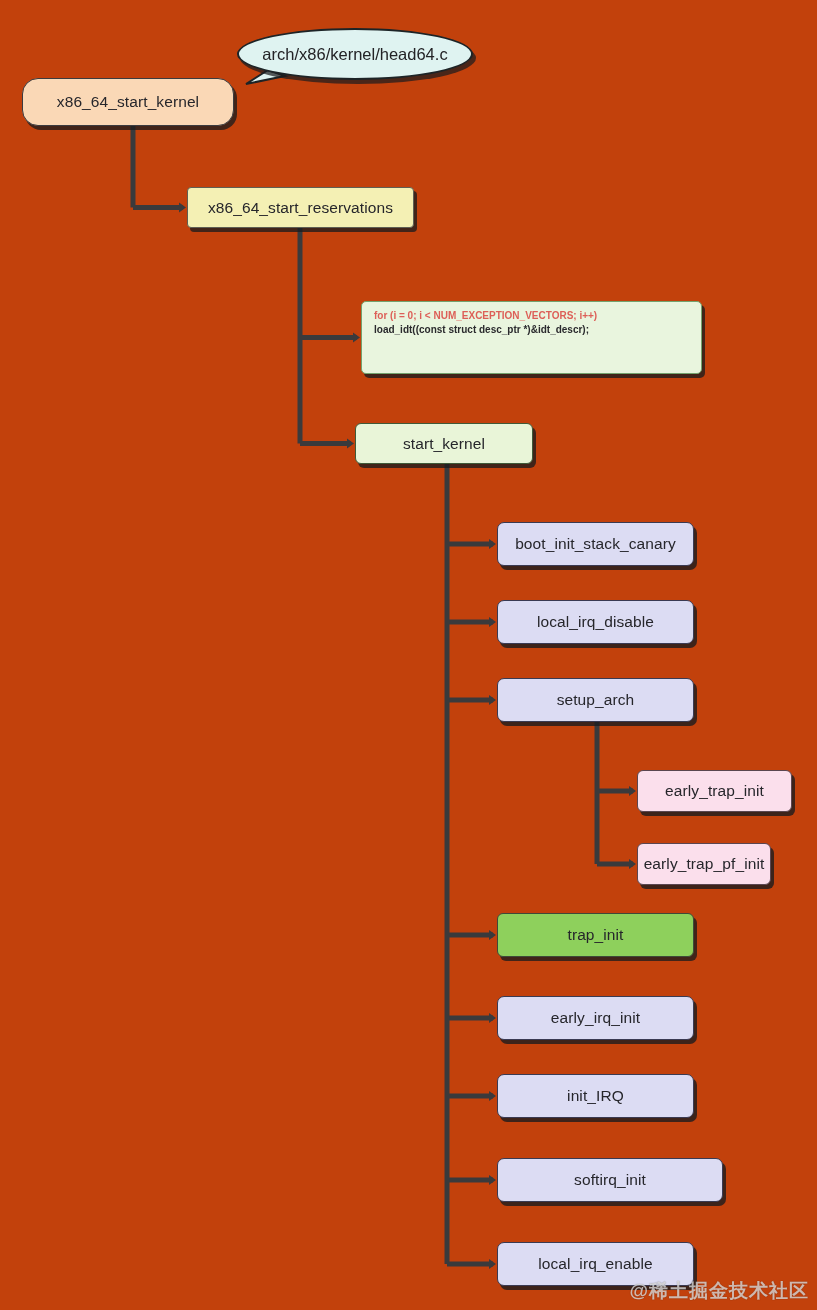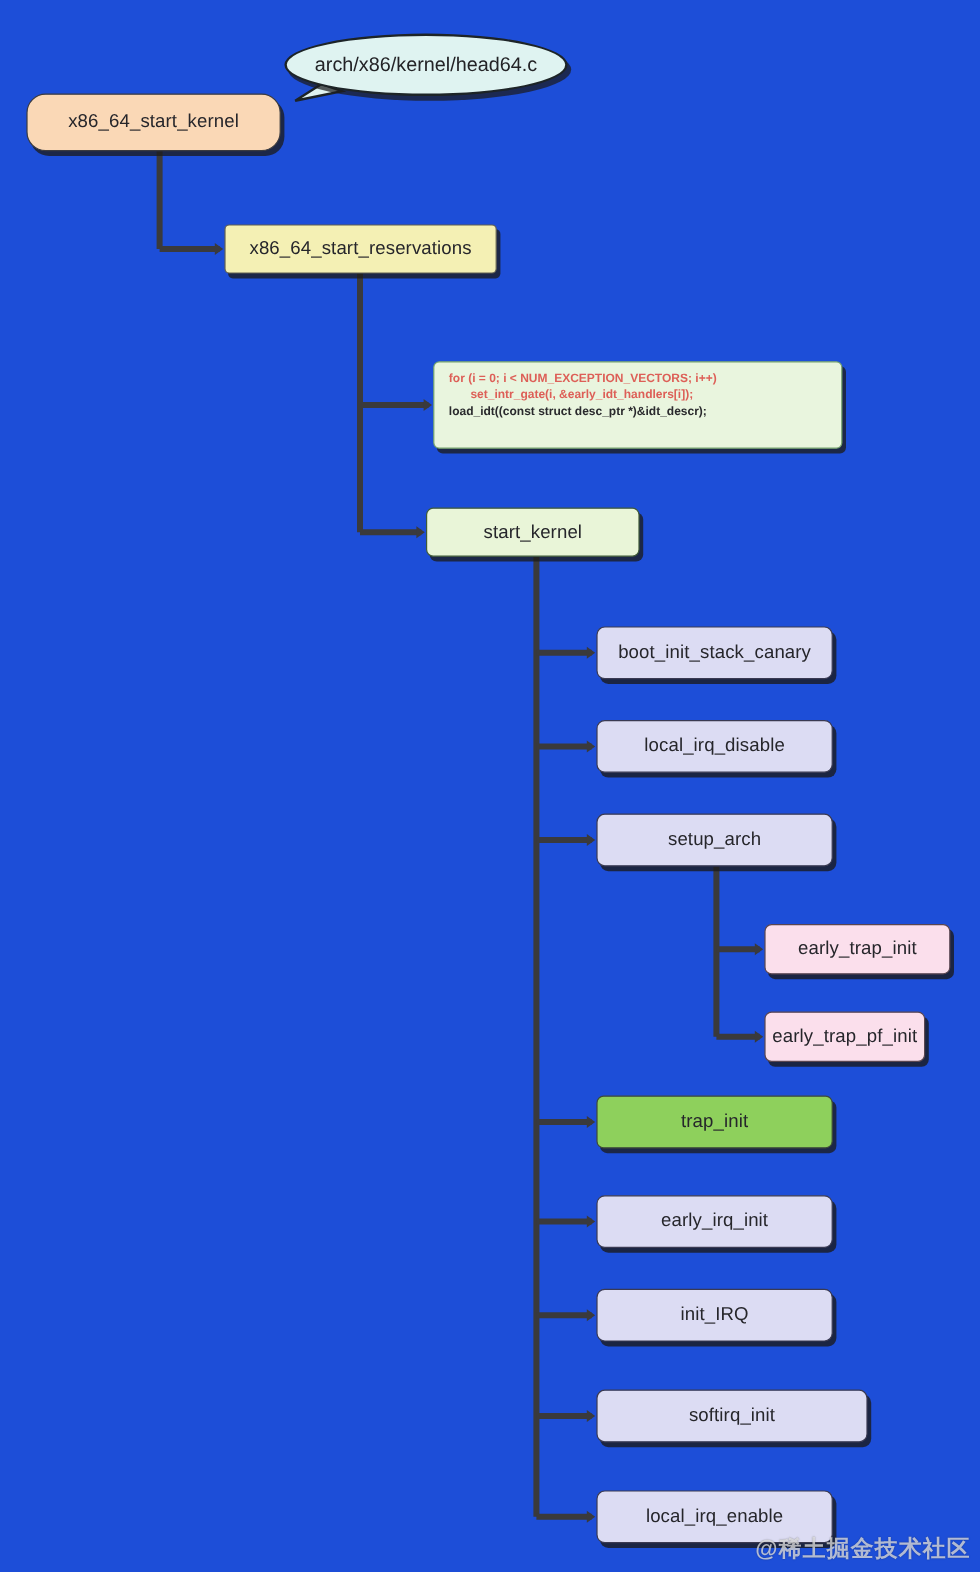--- a/index.html
+++ b/index.html
@@ -8,21 +8,21 @@
     padding: 0;
     background: #000000;
   }
   body {
     font-family: "Liberation Sans", sans-serif;
   }
   #canvas {
     position: relative;
     width: 817px;
     height: 1310px;
-    background: #1d4ed8;
+    background: #c2410c;
     overflow: hidden;
   }
   #edges {
     position: absolute;
     left: 0;
     top: 0;
     width: 817px;
     height: 1310px;
     pointer-events: none;
   }
@@ -211,17 +211,17 @@
       </div>
       <div class="node lavender" style="left: 497px; top: 1074px; width: 197px; height: 44px;">
         <span>init_IRQ</span>
       </div>
       <div class="node lavender" style="left: 497px; top: 1158px; width: 226px; height: 44px;">
         <span>softirq_init</span>
       </div>
       <div class="node lavender" style="left: 497px; top: 1242px; width: 197px; height: 44px;">
         <span>local_irq_enable</span>
       </div>
-      <div class="codeblock" style="left: 361px; top: 301px; width: 341px; height: 73px;"><span class="ln red">for (i = 0; i &lt; NUM_EXCEPTION_VECTORS; i++)</span><span class="ln red ind">set_intr_gate(i, &amp;early_idt_handlers[i]);</span><span class="ln dark">load_idt((const struct desc_ptr *)&amp;idt_descr);</span></div>
+      <div class="codeblock" style="left: 361px; top: 301px; width: 341px; height: 73px;"><span class="ln red">for (i = 0; i &lt; NUM_EXCEPTION_VECTORS; i++)</span><span class="ln dark">load_idt((const struct desc_ptr *)&amp;idt_descr);</span></div>
     </div>
 
   <div class="watermark">@稀土掘金技术社区</div>
 </div>
 
 </body></html>

